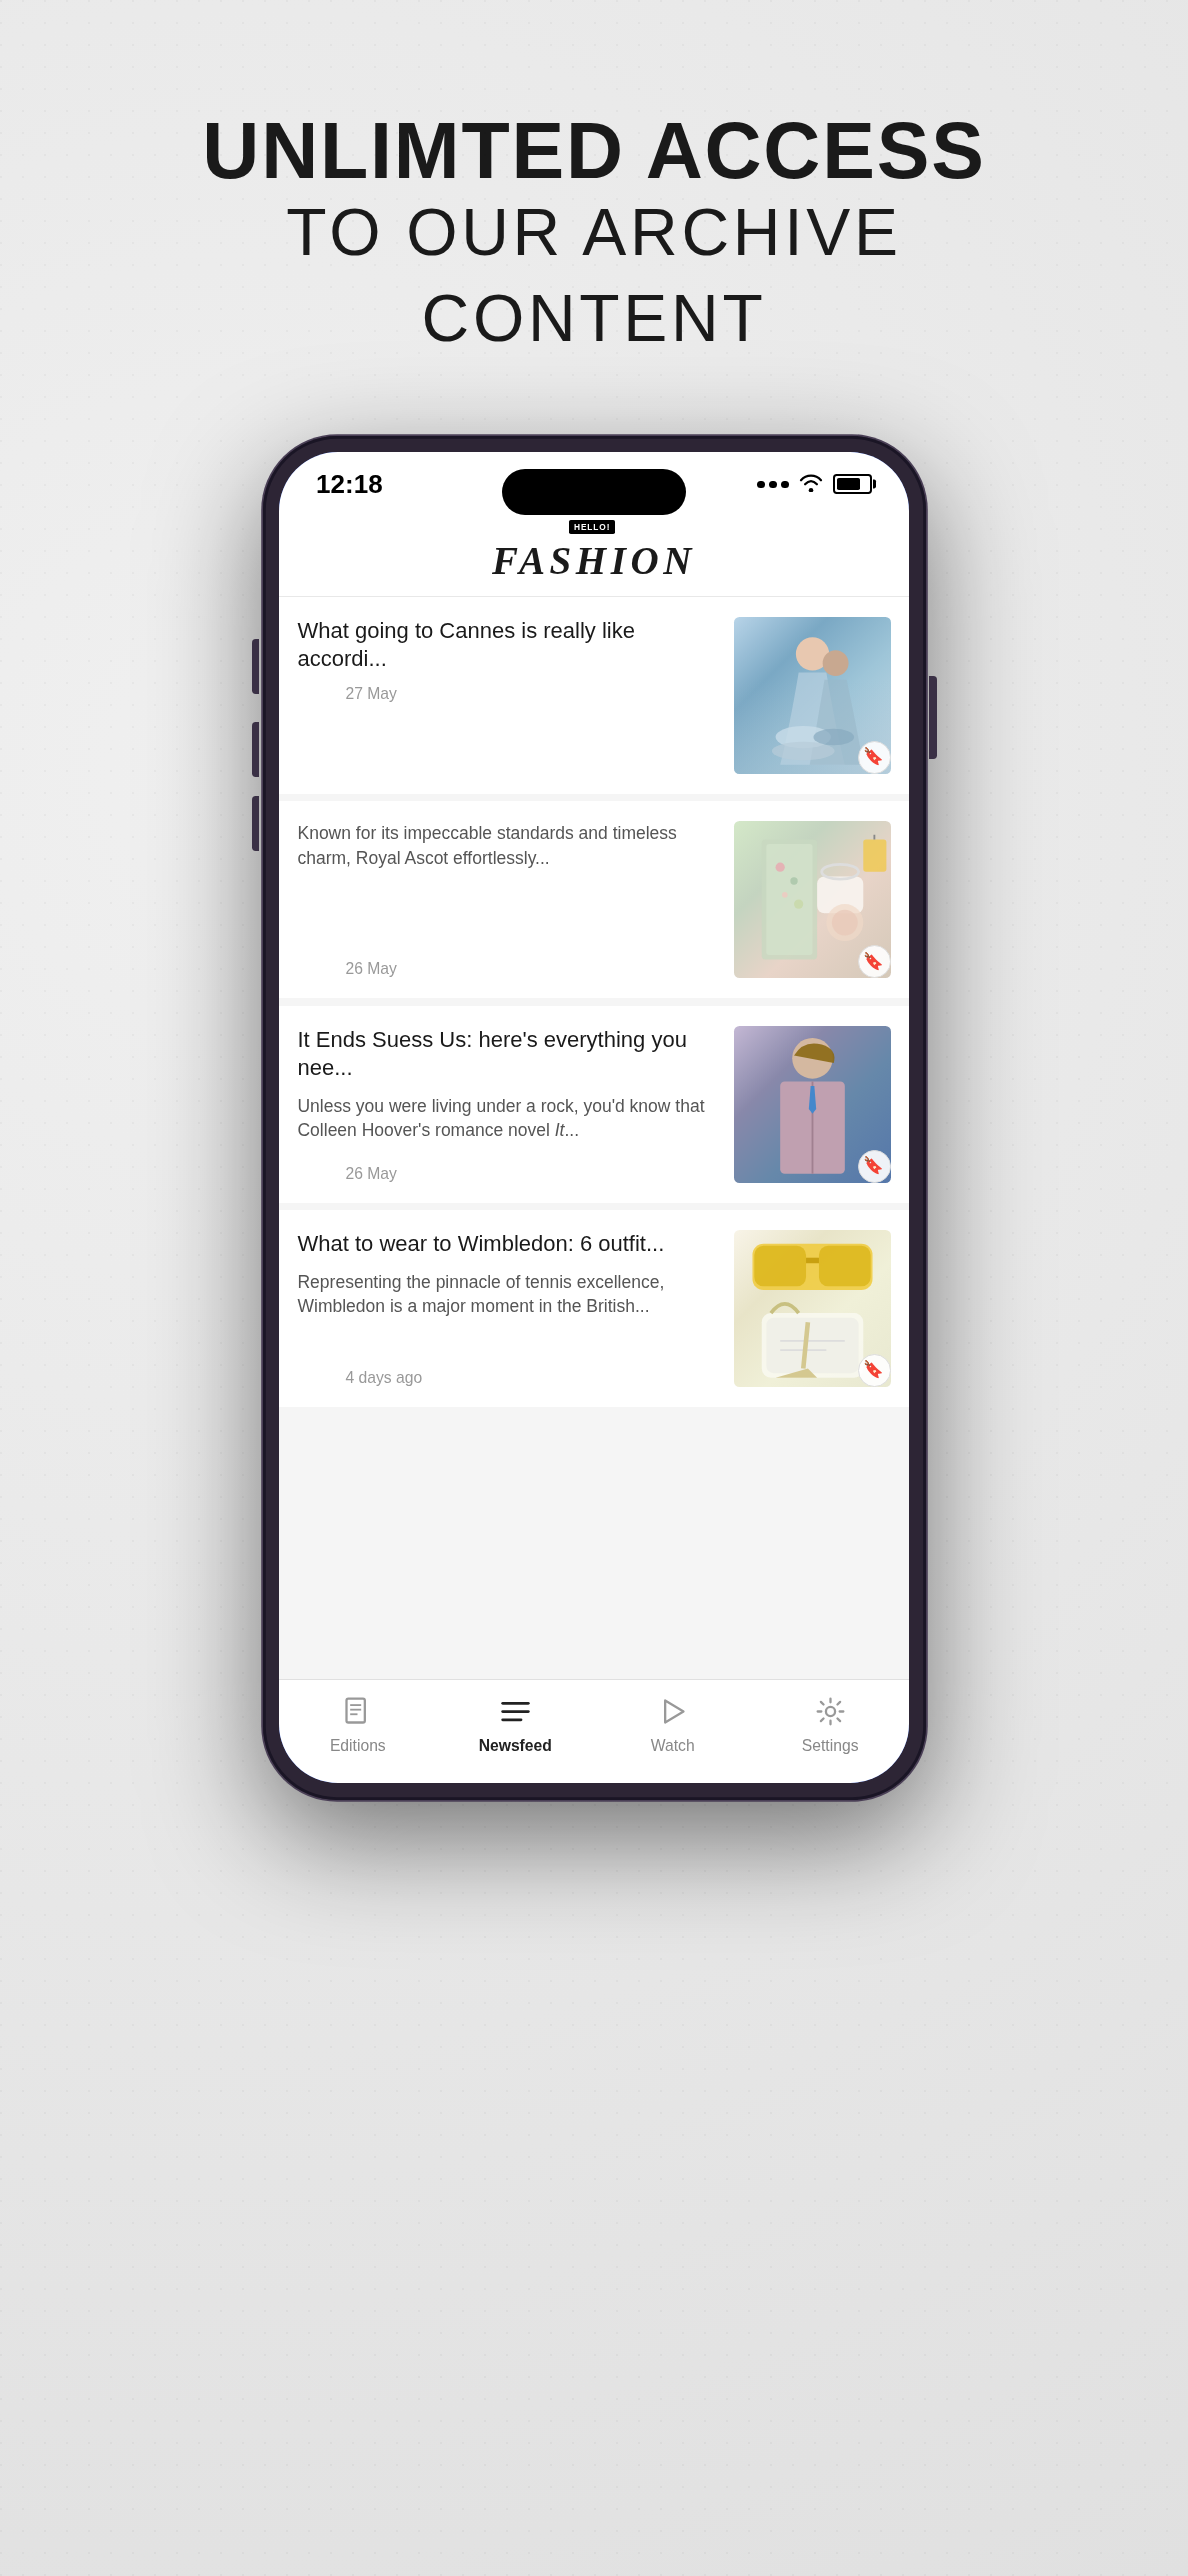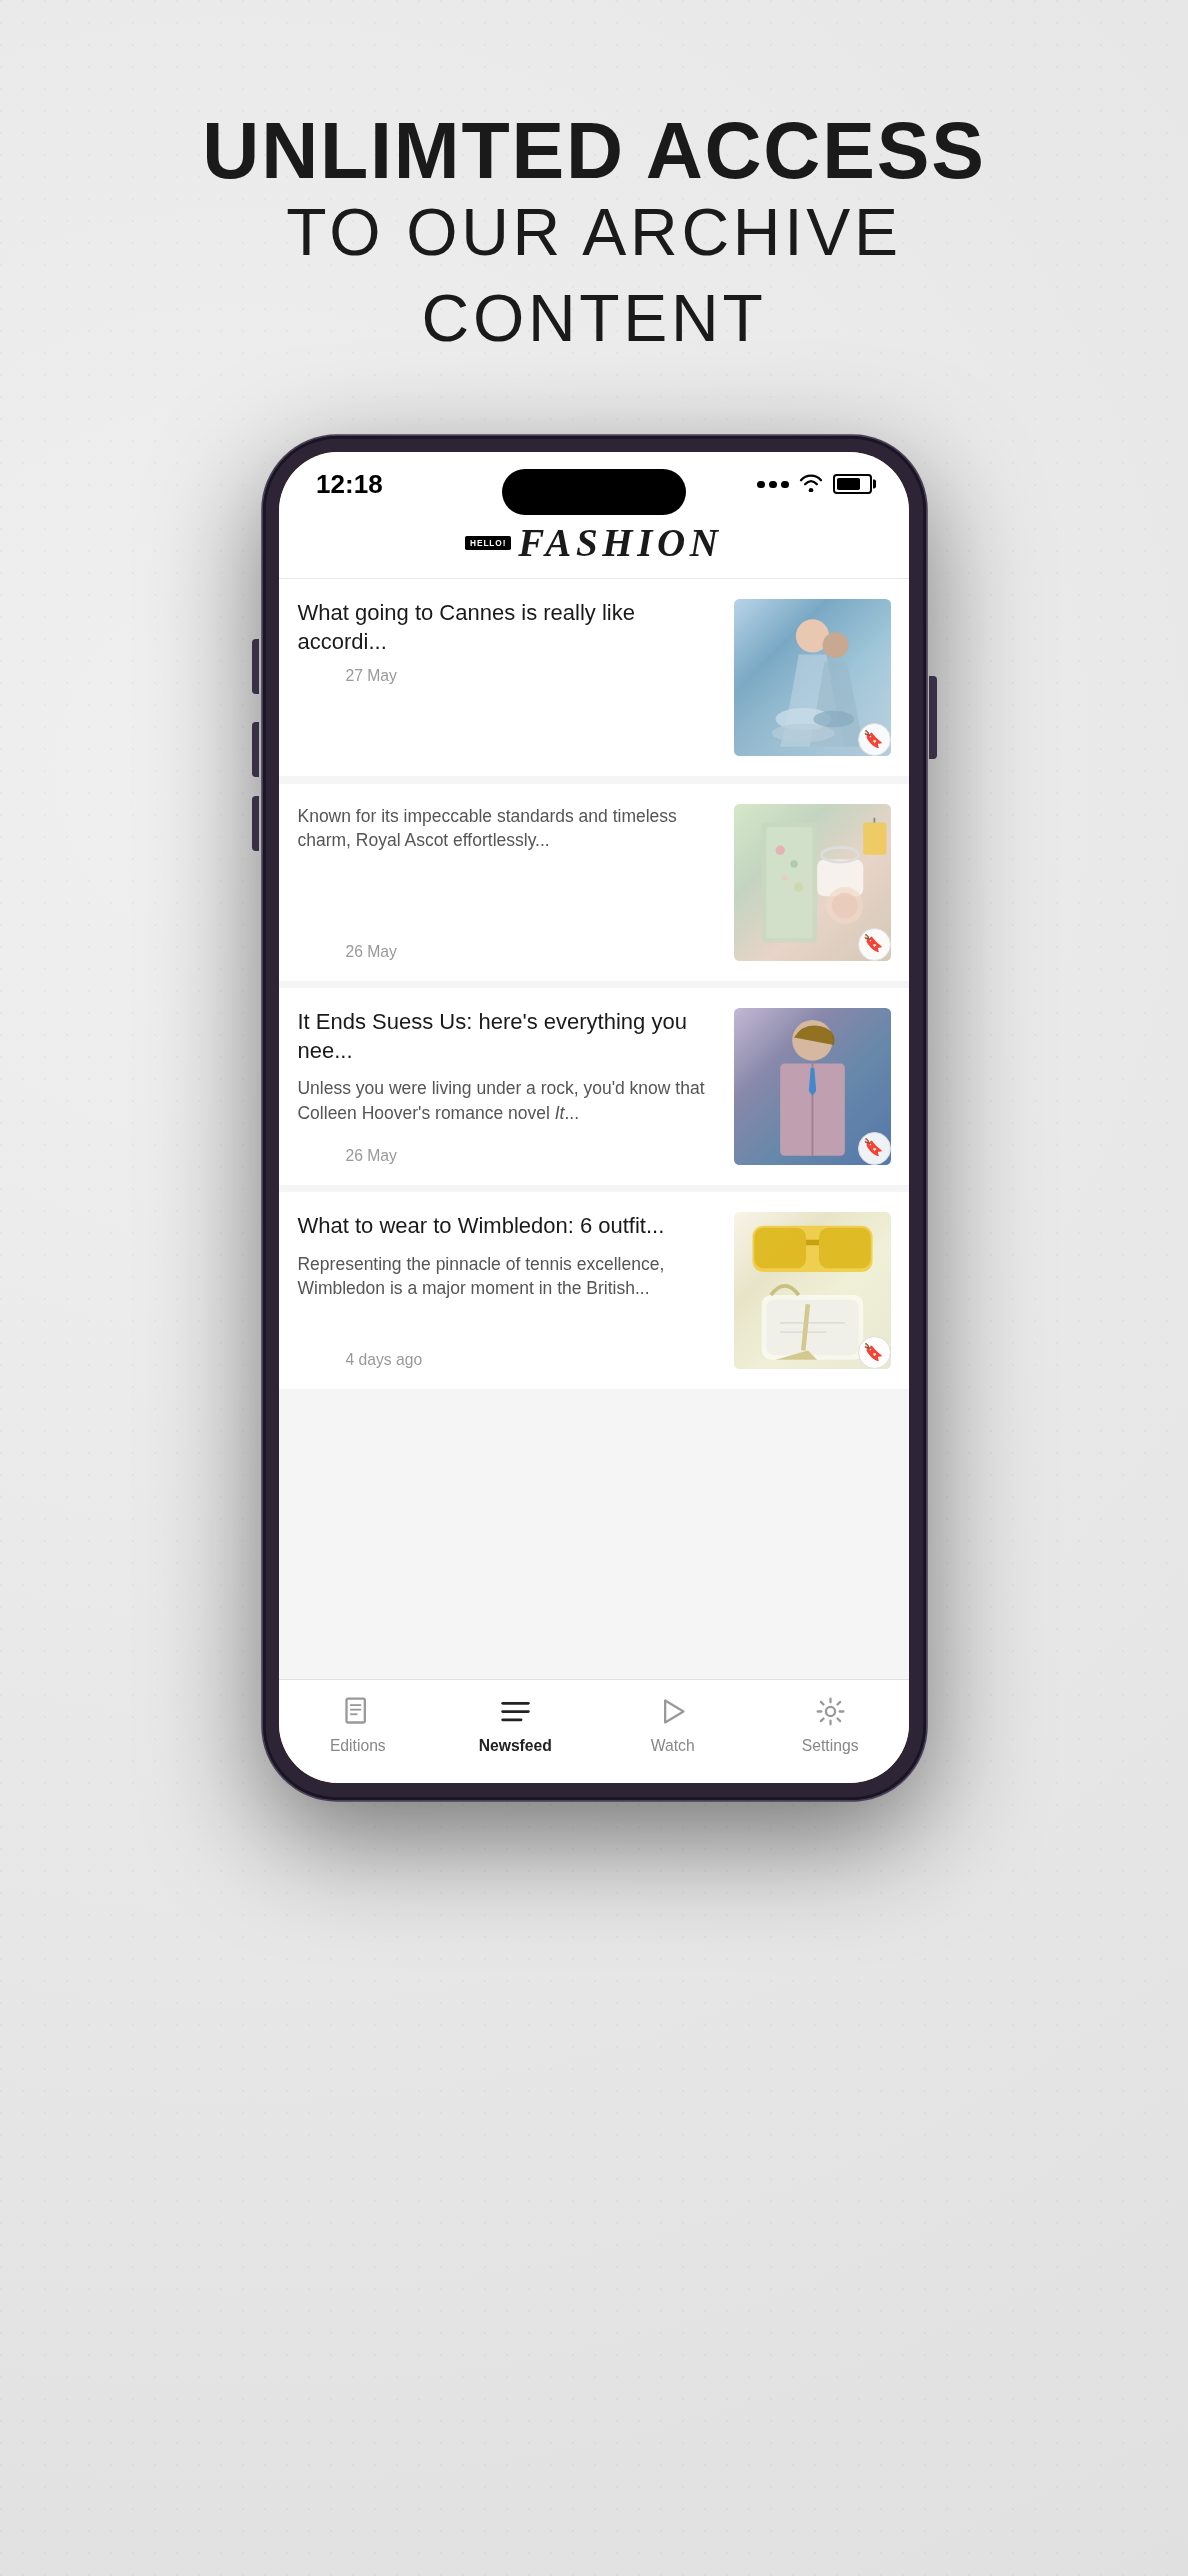--- a/index.html
+++ b/index.html
@@ -84,21 +84,21 @@
       background: #3a3045;
       border-radius: 0 3.7px 3.7px 0;
     }
 
     .phone-screen {
       position: absolute;
       top: 16.6px;
       left: 16.6px;
       right: 16.6px;
       bottom: 16.6px;
-      background: #fdba74;
+      background: #1d4ed8;
       border-radius: 59px;
       overflow: hidden;
     }
 
     
     .status-bar {
       display: flex;
       justify-content: space-between;
       align-items: center;
       padding: 16.6px 37px 7.4px 37px;
@@ -324,20 +324,21 @@
       overflow: hidden;
       background: #f5f5f5;
     }
 
     
     .fashion-logo-wrap {
       display: flex;
       align-items: center;
       justify-content: center;
       gap: 3.7px;
+      flex-direction: column;
     }
 
     .hello-badge {
       display: flex;
       flex-direction: column;
       align-items: center;
       justify-content: center;
       background: #000;
       color: #fff;
       font-size: 8.3px;

